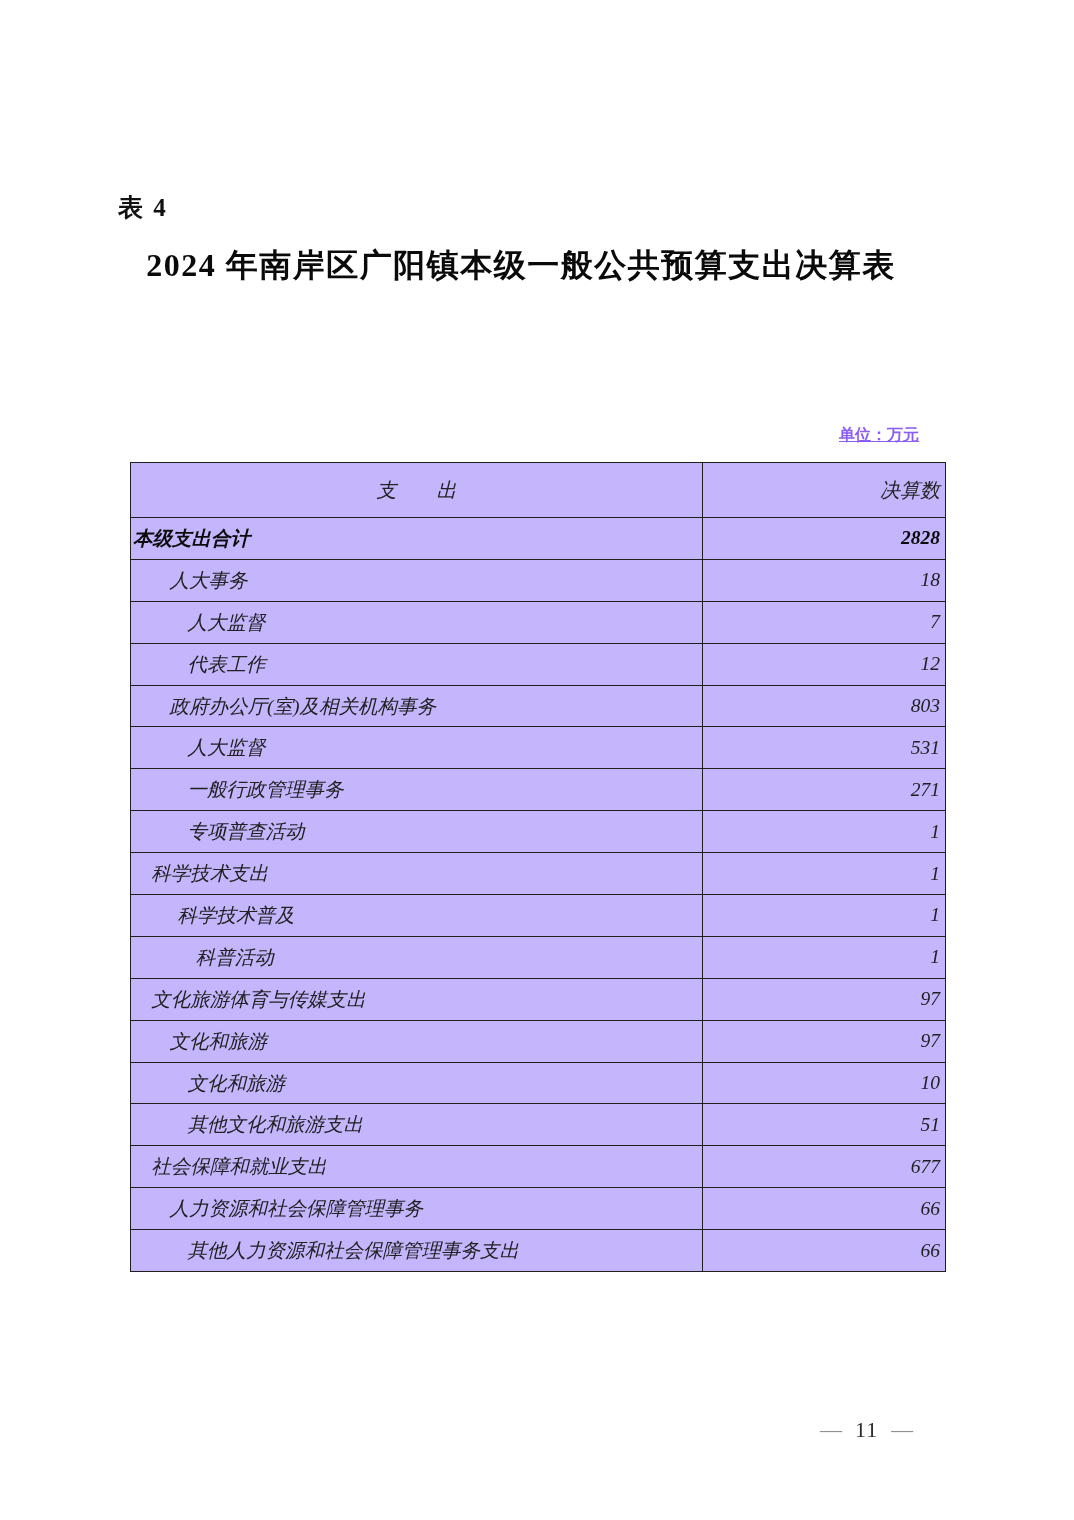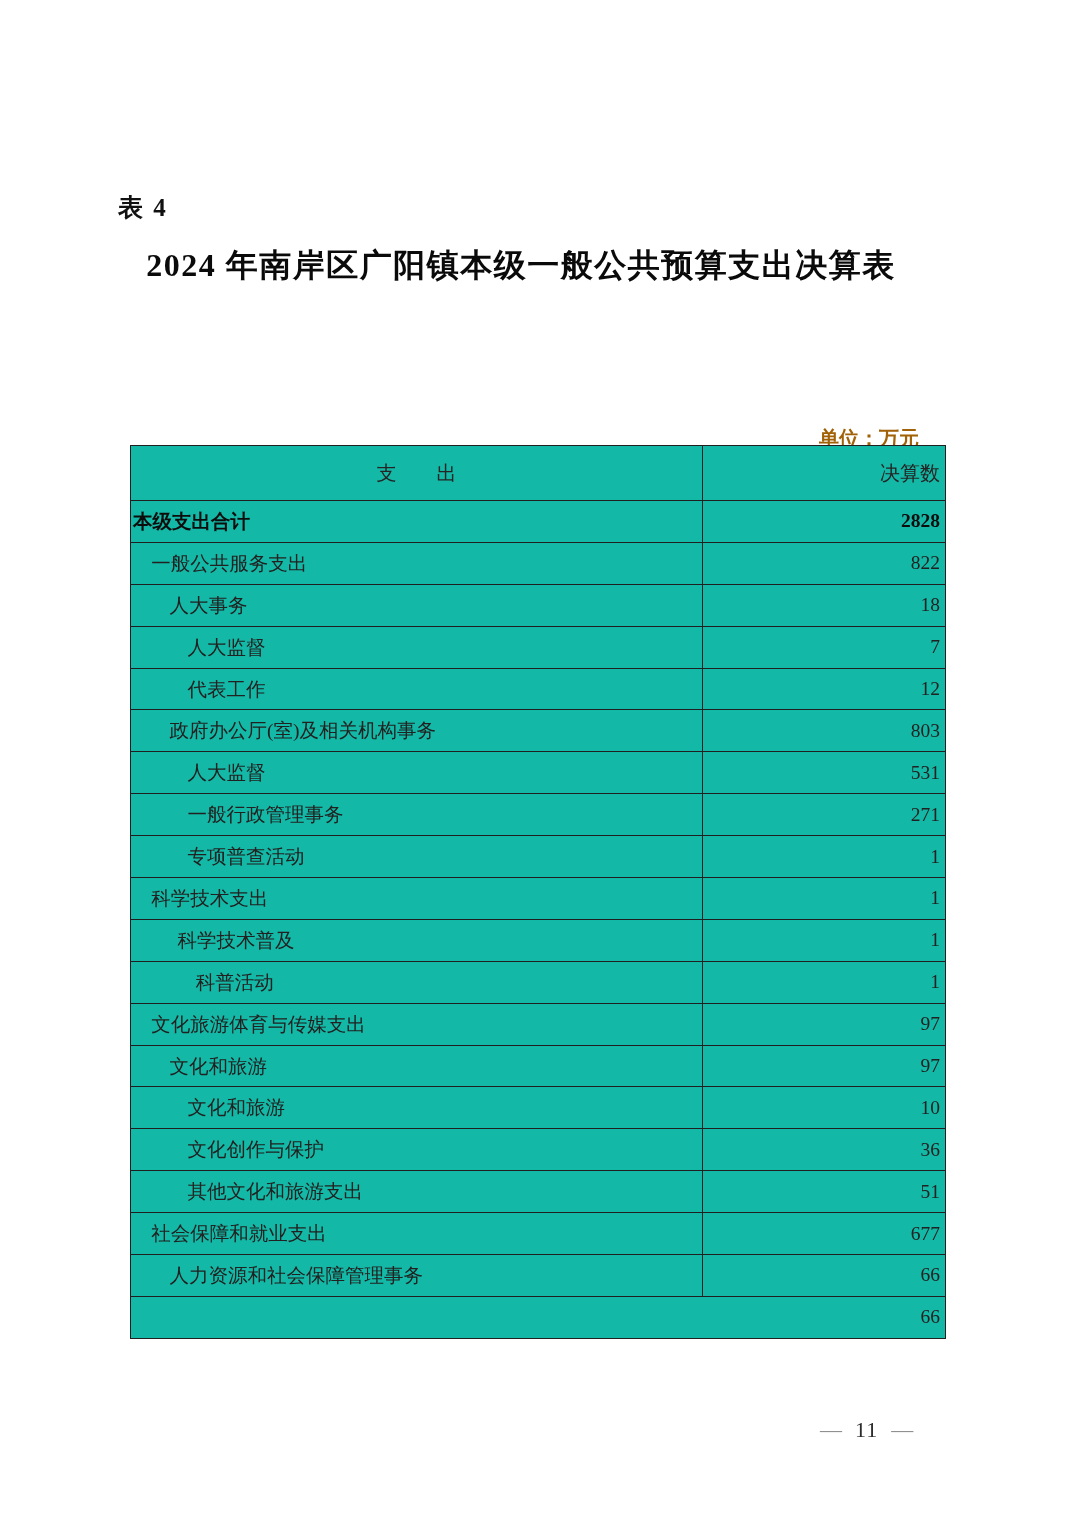--- a/index.html
+++ b/index.html
@@ -32,31 +32,33 @@
     text-align: center;
     font-size: 32px;
     font-weight: 700;
     color: #0a0a0a;
     letter-spacing: 1.5px;
   }
   .unit-note {
     position: absolute;
     right: 133px;
     top: 425px;
-    font-size: 20px;
+    font-size: 16px;
     font-weight: 700;
-    color: #a16207;
+    color: #8b5cf6;
+    text-decoration: underline;
   }
   .budget-table {
     position: absolute;
     left: 130px;
-    top: 445px;
+    top: 462px;
     width: 816px;
     border: 1.6px solid #1f1f1f;
-    background: #14b8a6;
+    background: #c4b5fd;
+    font-style: italic;
   }
   .trow {
     display: flex;
     height: 41.9px;
     border-top: 1.4px solid #1f1f1f;
   }
   .trow.header-row {
     height: 54px;
     border-top: none;
   }
@@ -108,24 +110,20 @@
     <div class="trow header-row">
       <div class="tcell label">支        出</div>
       <div class="tcell value">决算数</div>
     </div>
     <div id="table-body">
         <div class="trow bold">
           <div class="tcell label" style="padding-left: 2px;">本级支出合计</div>
           <div class="tcell value">2828</div>
         </div>
         <div class="trow">
-          <div class="tcell label" style="padding-left: 20.2px;">一般公共服务支出</div>
-          <div class="tcell value">822</div>
-        </div>
-        <div class="trow">
           <div class="tcell label" style="padding-left: 38.4px;">人大事务</div>
           <div class="tcell value">18</div>
         </div>
         <div class="trow">
           <div class="tcell label" style="padding-left: 56.6px; text-align: right;">人大监督</div>
           <div class="tcell value">7</div>
         </div>
         <div class="trow">
           <div class="tcell label" style="padding-left: 56.6px;">代表工作</div>
           <div class="tcell value">12</div>
@@ -164,36 +162,33 @@
         </div>
         <div class="trow">
           <div class="tcell label" style="padding-left: 38.4px;">文化和旅游</div>
           <div class="tcell value">97</div>
         </div>
         <div class="trow">
           <div class="tcell label" style="padding-left: 56.6px;">文化和旅游</div>
           <div class="tcell value">10</div>
         </div>
         <div class="trow">
-          <div class="tcell label" style="padding-left: 56.6px;">文化创作与保护</div>
-          <div class="tcell value">36</div>
-        </div>
-        <div class="trow">
           <div class="tcell label" style="padding-left: 56.6px;">其他文化和旅游支出</div>
           <div class="tcell value">51</div>
         </div>
         <div class="trow">
           <div class="tcell label" style="padding-left: 20.2px; text-align: right;">社会保障和就业支出</div>
           <div class="tcell value">677</div>
         </div>
         <div class="trow">
           <div class="tcell label" style="padding-left: 38.4px;">人力资源和社会保障管理事务</div>
           <div class="tcell value">66</div>
         </div>
         <div class="trow">
+          <div class="tcell label" style="padding-left: 56.6px;">其他人力资源和社会保障管理事务支出</div>
           <div class="tcell value">66</div>
         </div>
       </div>
   </div>
 
   <div class="page-number">
     <span class="dash">—</span>
     <span class="num">11</span>
     <span class="dash">—</span>
   </div>

